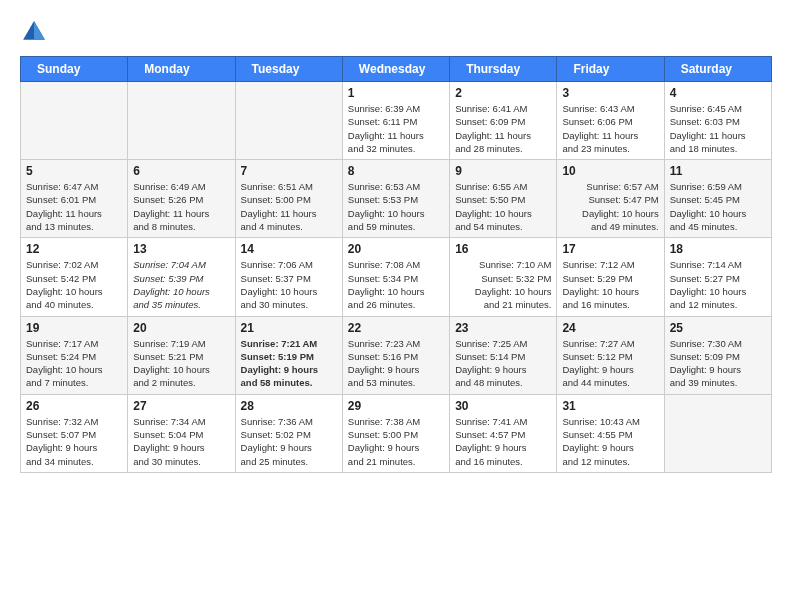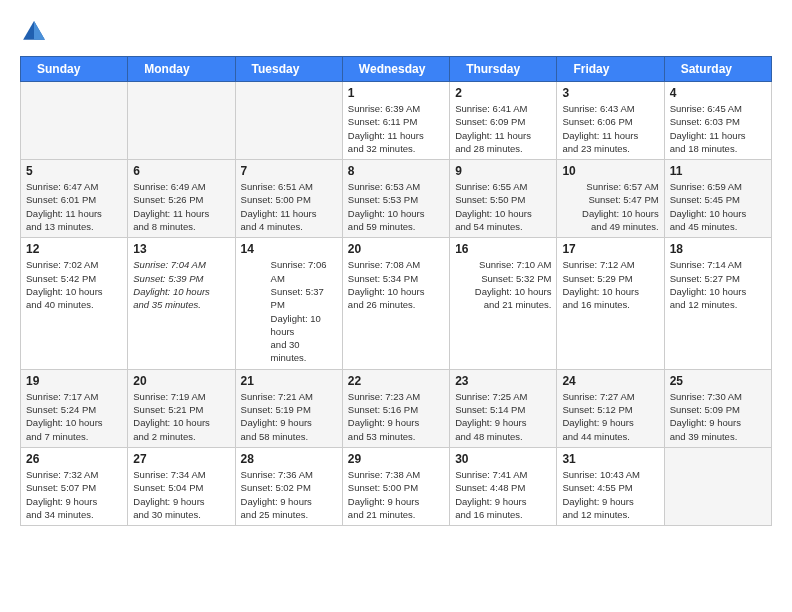--- a/index.html
+++ b/index.html
@@ -229,21 +229,21 @@
           </td>
           <td>
             <span class="day-num">13</span>
             <div class="day-info" style="white-space: pre-line; font-style: italic;">Sunrise: 7:04 AM
 Sunset: 5:39 PM
 Daylight: 10 hours
 and 35 minutes.</div>
           </td>
           <td>
             <span class="day-num">14</span>
-            <div class="day-info" style="white-space: pre-line; margin-left: 30px;">Sunrise: 7:06 AM
+            <div class="day-info" style="white-space: pre-line;">Sunrise: 7:06 AM
 Sunset: 5:37 PM
 Daylight: 10 hours
 and 30 minutes.</div>
           </td>
           <td>
             <span class="day-num">20</span>
             <div class="day-info" style="white-space: pre-line;">Sunrise: 7:08 AM
 Sunset: 5:34 PM
 Daylight: 10 hours
 and 26 minutes.</div>
@@ -280,21 +280,21 @@
           </td>
           <td>
             <span class="day-num">20</span>
             <div class="day-info" style="white-space: pre-line;">Sunrise: 7:19 AM
 Sunset: 5:21 PM
 Daylight: 10 hours
 and 2 minutes.</div>
           </td>
           <td>
             <span class="day-num">21</span>
-            <div class="day-info" style="white-space: pre-line;">Sunrise: 7:21 AM
+            <div class="day-info" style="white-space: pre-line; font-weight: bold;">Sunrise: 7:21 AM
 Sunset: 5:19 PM
 Daylight: 9 hours
 and 58 minutes.</div>
           </td>
           <td>
             <span class="day-num">22</span>
             <div class="day-info" style="white-space: pre-line;">Sunrise: 7:23 AM
 Sunset: 5:16 PM
 Daylight: 9 hours
 and 53 minutes.</div>
@@ -346,21 +346,21 @@
           <td>
             <span class="day-num">29</span>
             <div class="day-info" style="white-space: pre-line;">Sunrise: 7:38 AM
 Sunset: 5:00 PM
 Daylight: 9 hours
 and 21 minutes.</div>
           </td>
           <td>
             <span class="day-num">30</span>
             <div class="day-info" style="white-space: pre-line;">Sunrise: 7:41 AM
-Sunset: 4:48 PM
+Sunset: 4:57 PM
 Daylight: 9 hours
 and 16 minutes.</div>
           </td>
           <td>
             <span class="day-num">31</span>
             <div class="day-info" style="white-space: pre-line;">Sunrise: 10:43 AM
 Sunset: 4:55 PM
 Daylight: 9 hours
 and 12 minutes.</div>
           </td>

